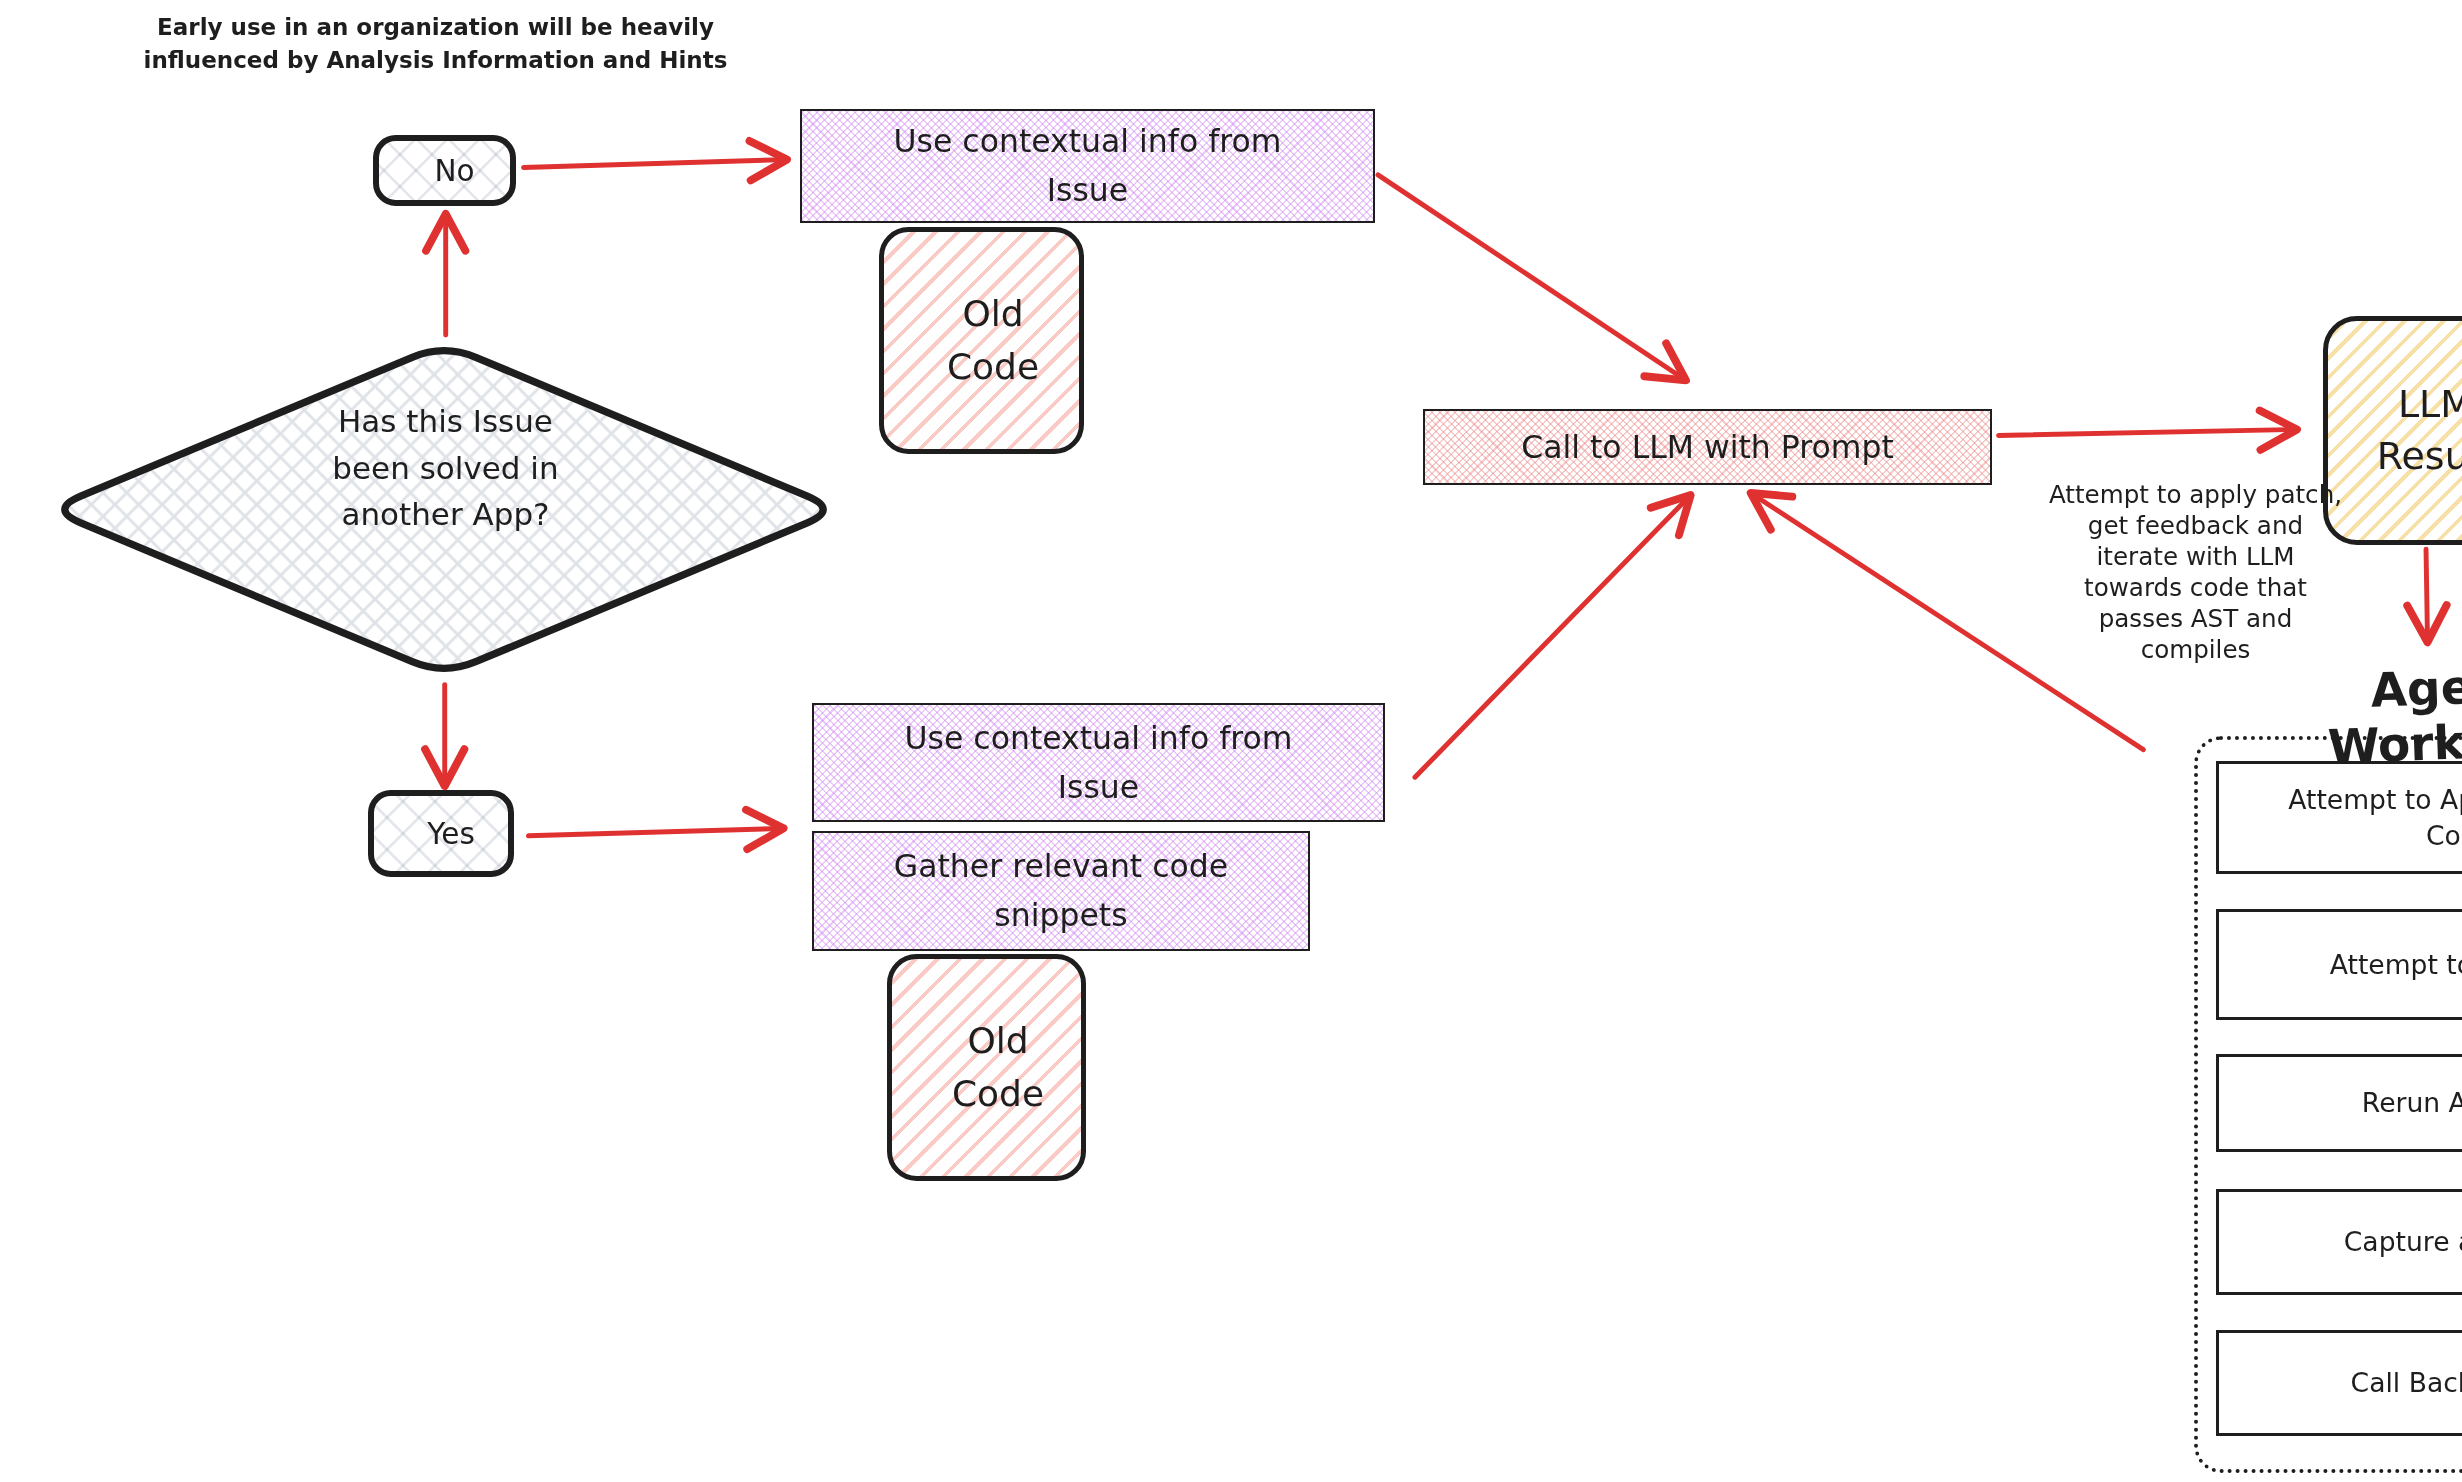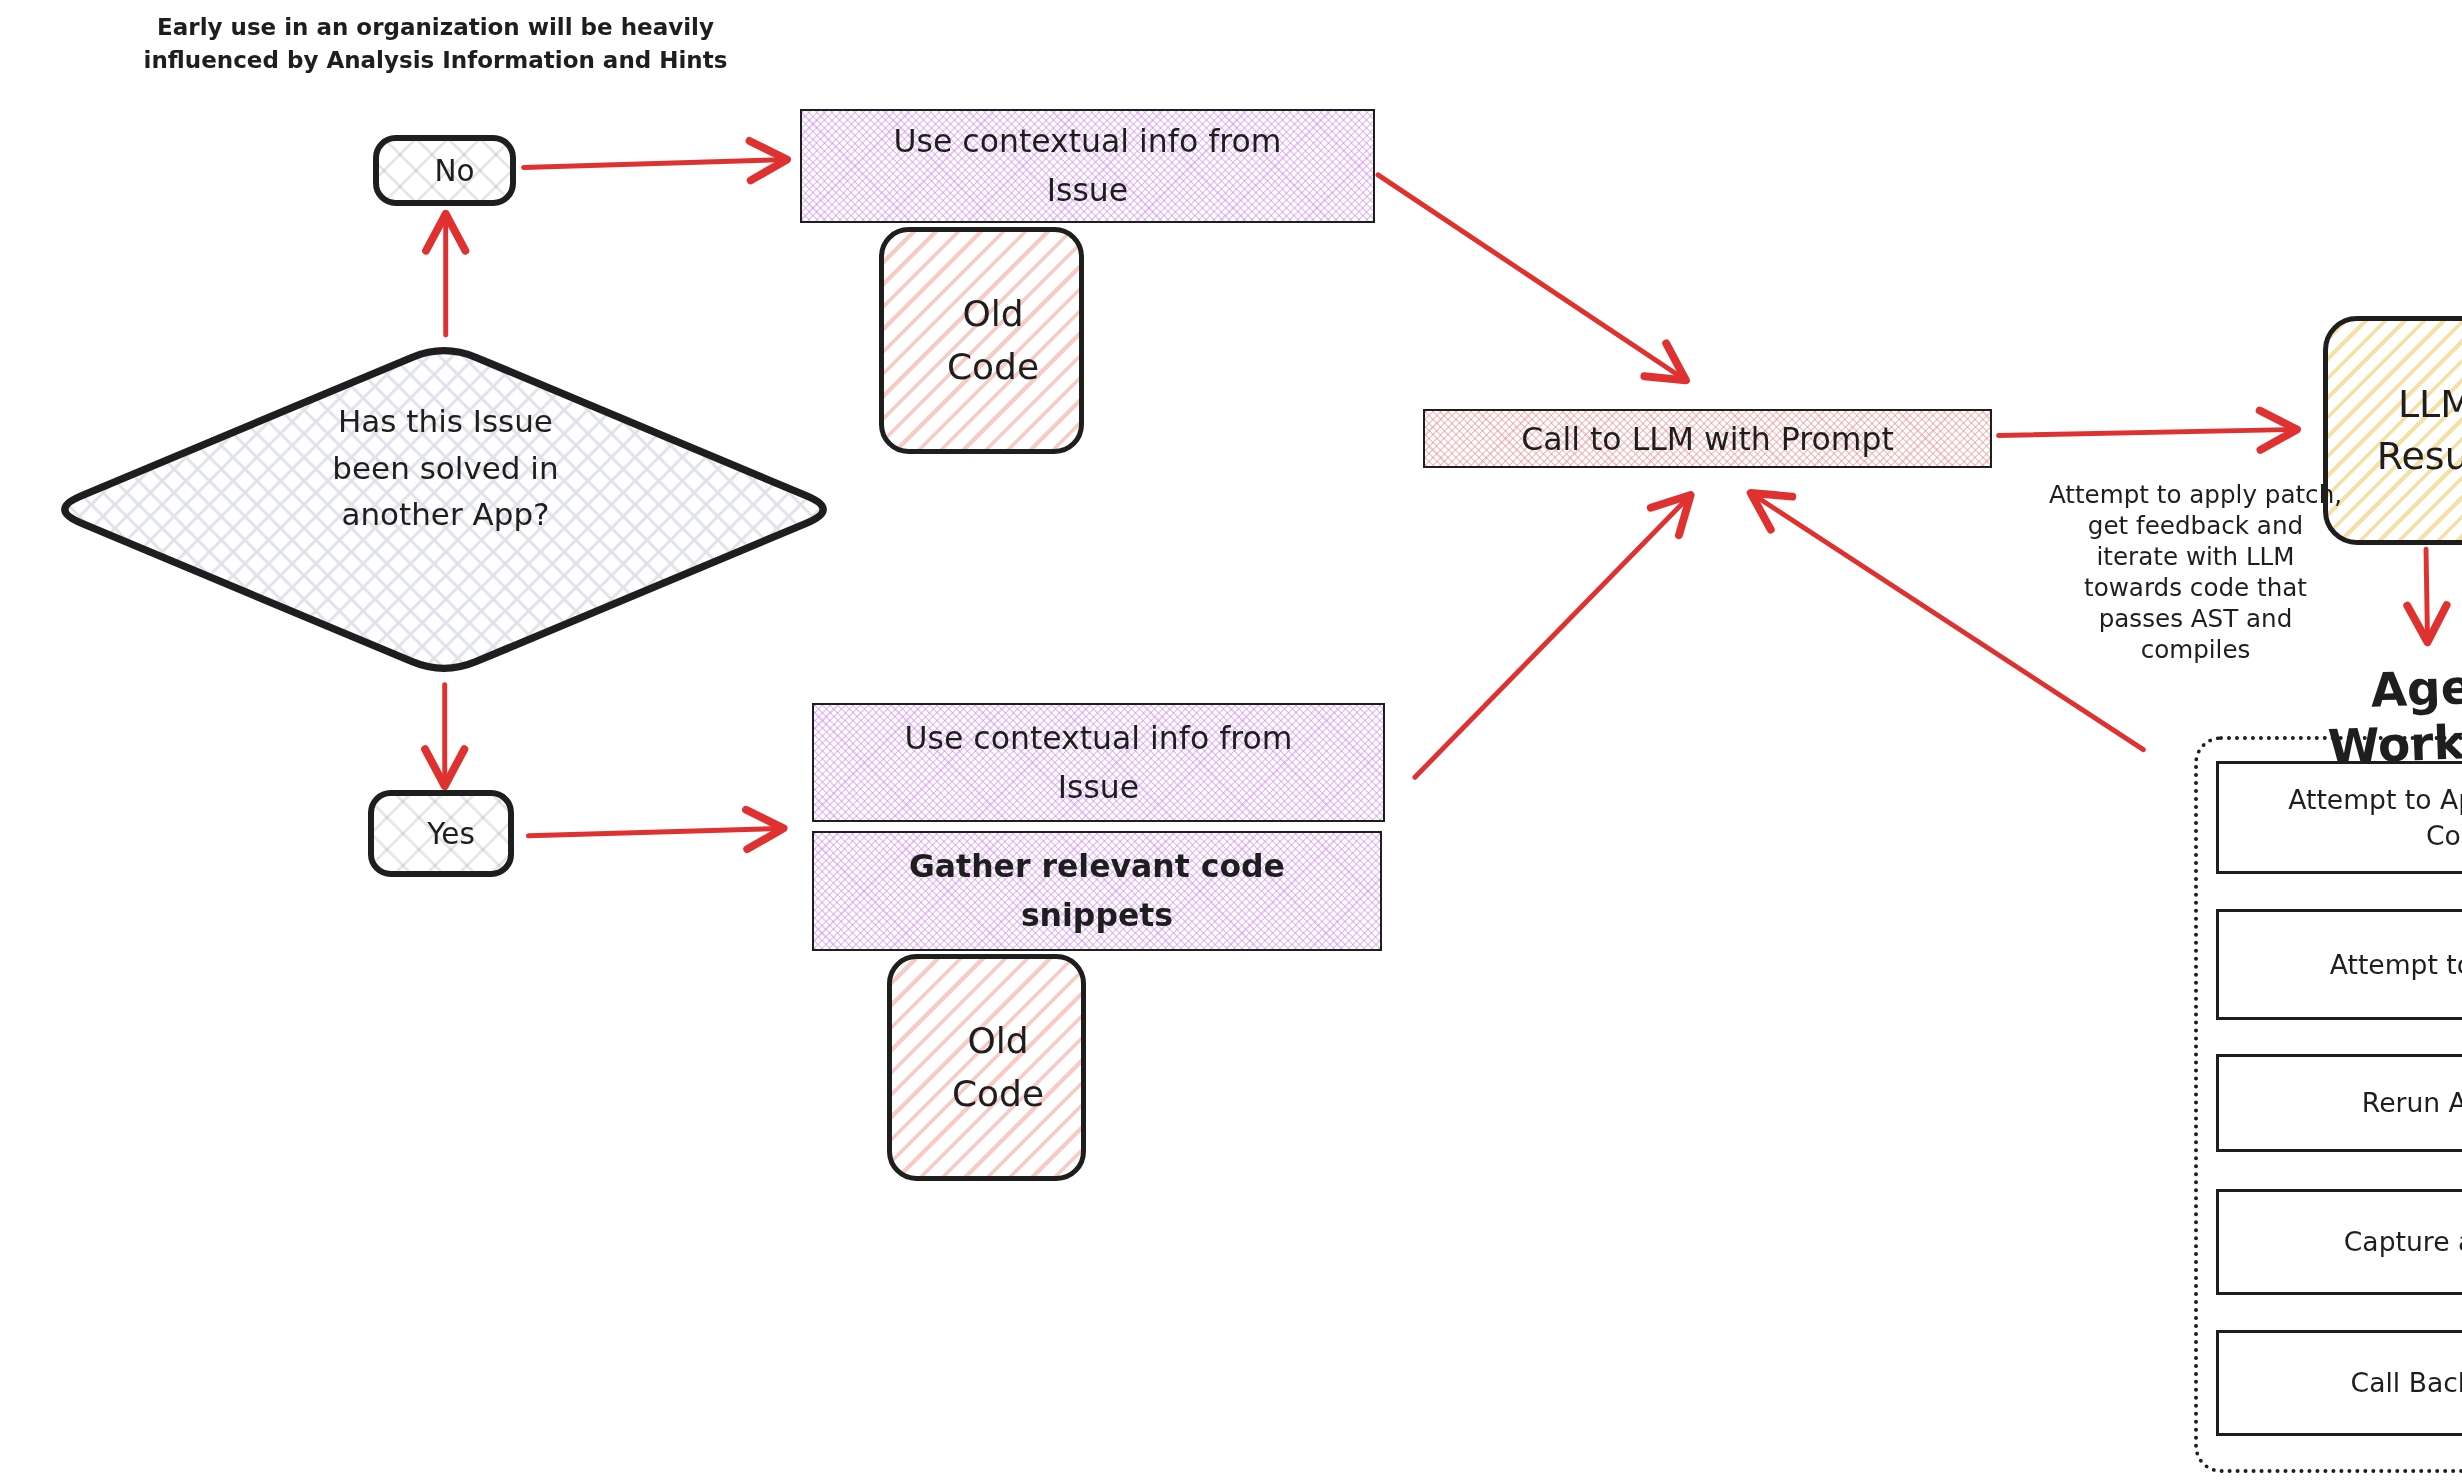--- a/index.html
+++ b/index.html
@@ -70,26 +70,26 @@
 <div class="abs node pill hatch-gray" style="left:373px;top:135px;width:143px;height:71px;font-size:29.5px;font-weight:500;">No</div>
 <div class="abs node pill hatch-gray" style="left:368px;top:790px;width:146px;height:87px;font-size:29.5px;font-weight:500;">Yes</div>
 
 <div class="abs node thin-box hatch-purple" style="left:800px;top:109px;width:575px;height:114px;font-size:31.5px;line-height:1.55;font-weight:500;">Use contextual info from
 Issue</div>
 <div class="abs node thick-round hatch-pink-diag" style="left:879px;top:227px;width:205px;height:227px;font-size:36px;line-height:1.45;font-weight:500;">Old
 Code</div>
 
 <div class="abs node thin-box hatch-purple" style="left:812px;top:703px;width:573px;height:119px;font-size:31.5px;line-height:1.55;font-weight:500;">Use contextual info from
 Issue</div>
-<div class="abs node thin-box hatch-purple" style="left:812px;top:831px;width:570px;height:120px;font-size:31.5px;line-height:1.55;font-weight:700;">Gather relevant code
+<div class="abs node thin-box hatch-purple" style="left:812px;top:831px;width:498px;height:120px;font-size:31.5px;line-height:1.55;font-weight:400;">Gather relevant code
 snippets</div>
 <div class="abs node thick-round hatch-pink-diag" style="left:887px;top:954px;width:199px;height:227px;font-size:36px;line-height:1.45;font-weight:500;">Old
 Code</div>
 
-<div class="abs node thin-box hatch-red" style="left:1423px;top:409px;width:569px;height:59px;font-size:31.5px;font-weight:500;">Call to LLM with Prompt</div>
+<div class="abs node thin-box hatch-red" style="left:1423px;top:409px;width:569px;height:76px;font-size:31.5px;font-weight:500;">Call to LLM with Prompt</div>
 <div class="abs node thick-round hatch-yellow-diag" style="left:2323px;top:316px;width:202px;height:229px;font-size:38px;line-height:1.35;font-weight:500;border-radius:34px;">LLM
 Result</div>
 
 <div class="abs label" style="left:2012px;top:480px;width:303px;font-size:24.6px;line-height:1.26;font-weight:500;margin-left:32px;">Attempt to apply patch,
 get feedback and
 iterate with LLM
 towards code that
 passes AST and compiles</div>
 
 <div class="abs label" style="left:2246px;top:660px;width:409px;font-size:47px;font-weight:700;transform:rotate(-2deg);">Agent Workflow</div>

